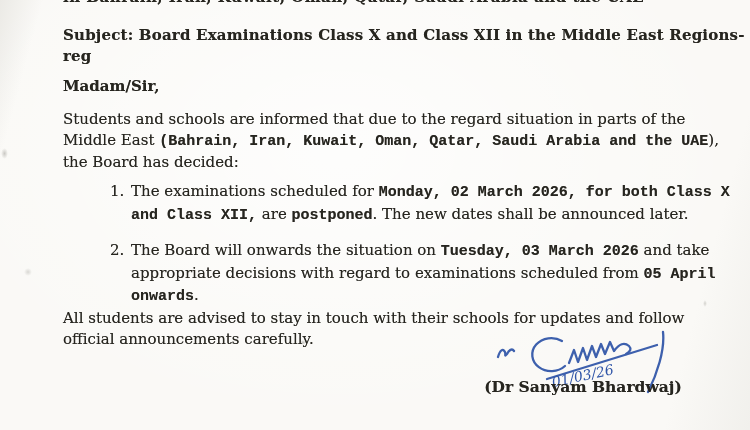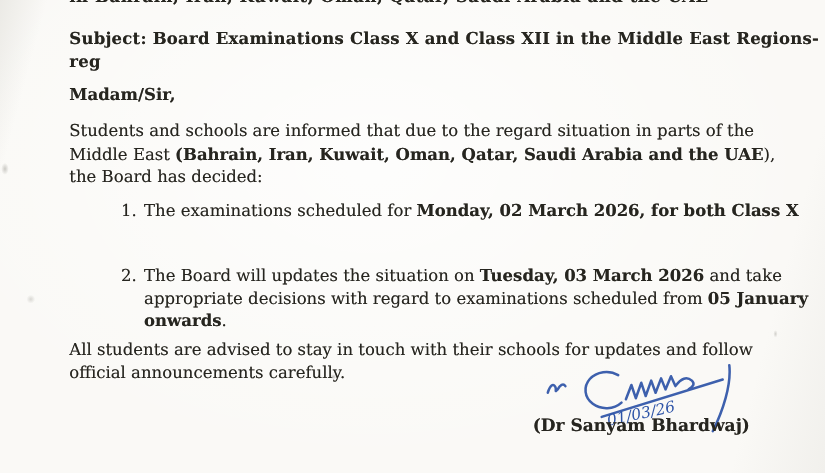--- a/index.html
+++ b/index.html
@@ -9,21 +9,21 @@
       linear-gradient(105deg, rgba(196,194,186,.28) 0%, rgba(255,255,255,0) 5%, rgba(255,255,255,0) 90%, rgba(205,203,196,.20) 100%),
       radial-gradient(ellipse at 45% 35%, rgba(255,255,255,.7), rgba(255,255,255,0) 70%),
       #faf9f6;
     font-family:"DejaVu Serif","Liberation Serif",serif;
     color:#26251f;
   }
   .line{
     white-space:nowrap;font-size:15px;line-height:20.5px;
     text-shadow:0 0 .6px rgba(52,50,45,.55);
   }
-  b{font-weight:bold;}
+  b{font-weight:bold;font-family:Liberation Mono, monospace;}
   .bd{font-weight:bold;}
   .blk{position:absolute;left:63px;}
   .cutwrap{position:absolute;left:63px;top:0;width:620px;height:9px;overflow:hidden;}
   .cut{margin-top:-13px;letter-spacing:.5px;}
   .subject{top:25px;letter-spacing:.2px;}
   .salut{top:76px;}
   .hindi{
     position:absolute;left:214px;top:68px;font-size:23px;line-height:28px;
     font-family:"DejaVu Sans","Liberation Sans",sans-serif;color:#141414;
   }
@@ -60,25 +60,26 @@
   <div class="blk salut line bd">Madam/Sir,</div>
 
   <div class="blk intro">
     <div class="line"><span>Students and schools are informed that due to the regard situation in parts of the</span></div>
     <div class="line"><span>Middle East </span><b>(Bahrain, Iran, Kuwait, Oman, Qatar, Saudi Arabia and the UAE</b><span>),</span></div>
     <div class="line"><span>the Board has decided:</span></div>
   </div>
 
   <div class="blk item item1">
     <div class="line"><span class="num">1.</span><span>The examinations scheduled for </span><b>Monday, 02 March 2026, for both Class X</b></div>
+    <div class="line ind"><b>and Class XII,</b><span> are </span><b>postponed</b><span>. The new dates shall be announced later.</span></div>
   </div>
 
   <div class="blk item item2">
-    <div class="line"><span class="num">2.</span><span>The Board will updates the situation on </span><b>Tuesday, 03 March 2026</b><span> and take</span></div>
-    <div class="line ind"><span>appropriate decisions with regard to examinations scheduled from </span><b>05 January</b></div>
+    <div class="line"><span class="num">2.</span><span>The Board will onwards the situation on </span><b>Tuesday, 03 March 2026</b><span> and take</span></div>
+    <div class="line ind"><span>appropriate decisions with regard to examinations scheduled from </span><b>05 April</b></div>
     <div class="line ind"><b>onwards</b><span>.</span></div>
   </div>
 
   <div class="blk closing">
     <div class="line"><span>All students are advised to stay in touch with their schools for updates and follow</span></div>
     <div class="line"><span>official announcements carefully.</span></div>
   </div>
 
   <svg class="sig-svg" width="200" height="82" viewBox="0 0 200 82">
     <g stroke="#2e54a7" stroke-width="2.3" fill="none" stroke-linecap="round" stroke-linejoin="round" opacity="0.92">

